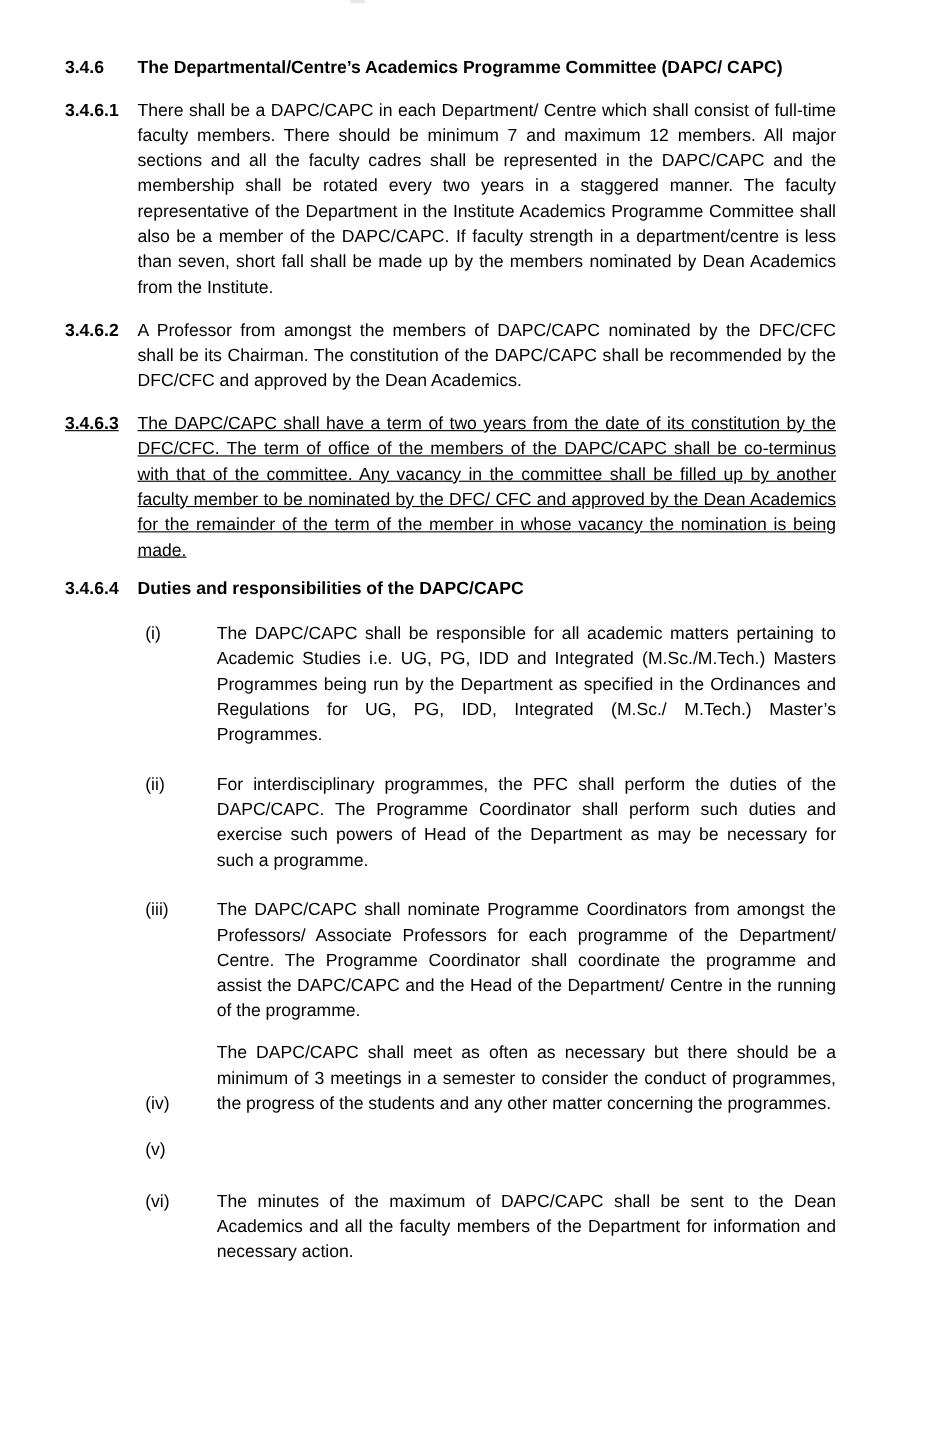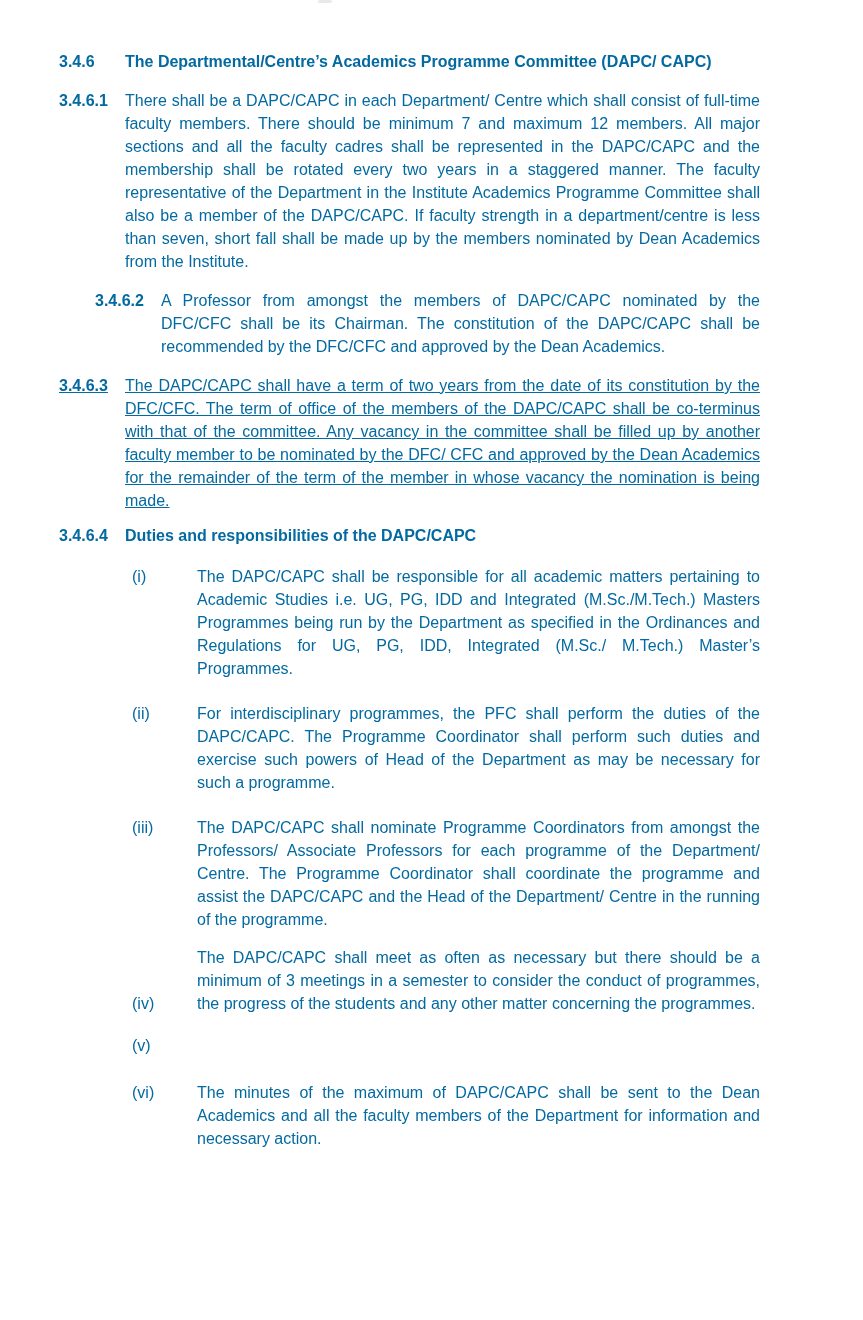--- a/index.html
+++ b/index.html
@@ -5,21 +5,21 @@
   html, body {
     margin: 0;
     padding: 0;
     background: #ffffff;
   }
   .page {
     position: relative;
     width: 863px;
     height: 1320px;
     background: #ffffff;
-    color: #0369a1;
+    color: #000000;
     font-family: "Liberation Sans", "DejaVu Sans", sans-serif;
     font-size: 16px;
     line-height: 23px;
     overflow: hidden;
   }
   .scan-artifact {
     position: absolute;
     left: 318px;
     top: 0;
     width: 14px;
@@ -42,21 +42,21 @@
     width: 66px;
     font-weight: bold;
   }
   .txt {
     flex: 1;
     text-align: justify;
   }
   .bold { font-weight: bold; }
   .heading { margin-top: 0; }
   .clause-1 { margin-top: 16px; }
-  .clause-2 { margin-top: 16px; margin-left: 36px; }
+  .clause-2 { margin-top: 16px; }
   .clause-3 { margin-top: 16px; text-decoration: underline; }
   .clause-4 { margin-top: 12px; }
   .duty {
     display: flex;
     align-items: flex-start;
     margin-left: 73px;
   }
   .duty-label {
     flex: none;
     width: 65px;

